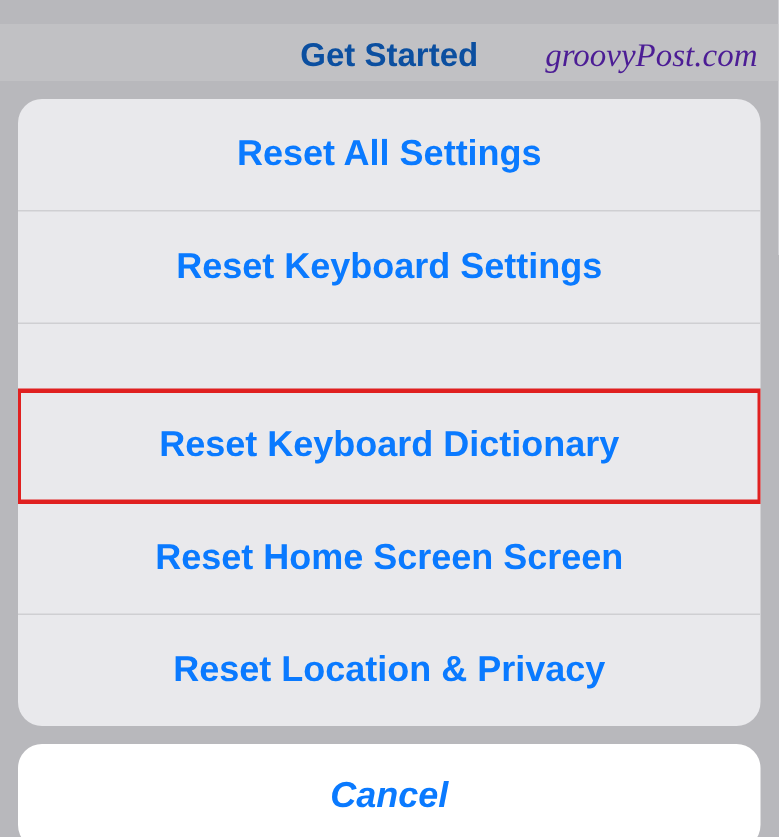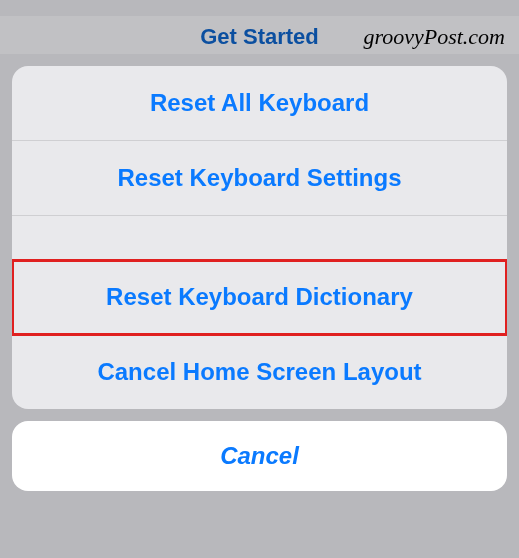--- a/index.html
+++ b/index.html
@@ -21,21 +21,21 @@
       padding: 8px 0 4px 0;
       font-size: 22px;
       font-weight: 600;
       color: #0b4fa0;
       margin-top: 16px;
     }
     .watermark {
       position: absolute;
       top: 24px;
       right: 14px;
-      color: #000000;
+      color: #4c1d95;
       font-family: "Times New Roman", serif;
       font-size: 22px;
       font-style: italic;
       z-index: 10;
       pointer-events: none;
     }
     .sheet-container {
       padding: 0 12px;
     }
     .action-sheet {
@@ -80,29 +80,32 @@
 
 <div class="header-bar">
   <span>Get Started</span>
 </div>
 
 <div class="watermark">groovyPost.com</div>
 
 <div class="sheet-container">
   <div class="action-sheet">
     <div class="action-item">
-      <span>Reset All Keyboard</span>
+      <span>Reset All Settings</span>
     </div>
     <div class="action-item">
       <span>Reset Keyboard Settings</span>
     </div>
     <div class="action-item highlighted">
       <span>Reset Keyboard Dictionary</span>
     </div>
     <div class="action-item">
-      <span>Cancel Home Screen Layout</span>
+      <span>Reset Home Screen Screen</span>
+    </div>
+    <div class="action-item">
+      <span>Reset Location &amp; Privacy</span>
     </div>
   </div>
 
   <div class="cancel-button">
     <span>Cancel</span>
   </div>
 </div>
 
 </body></html>

